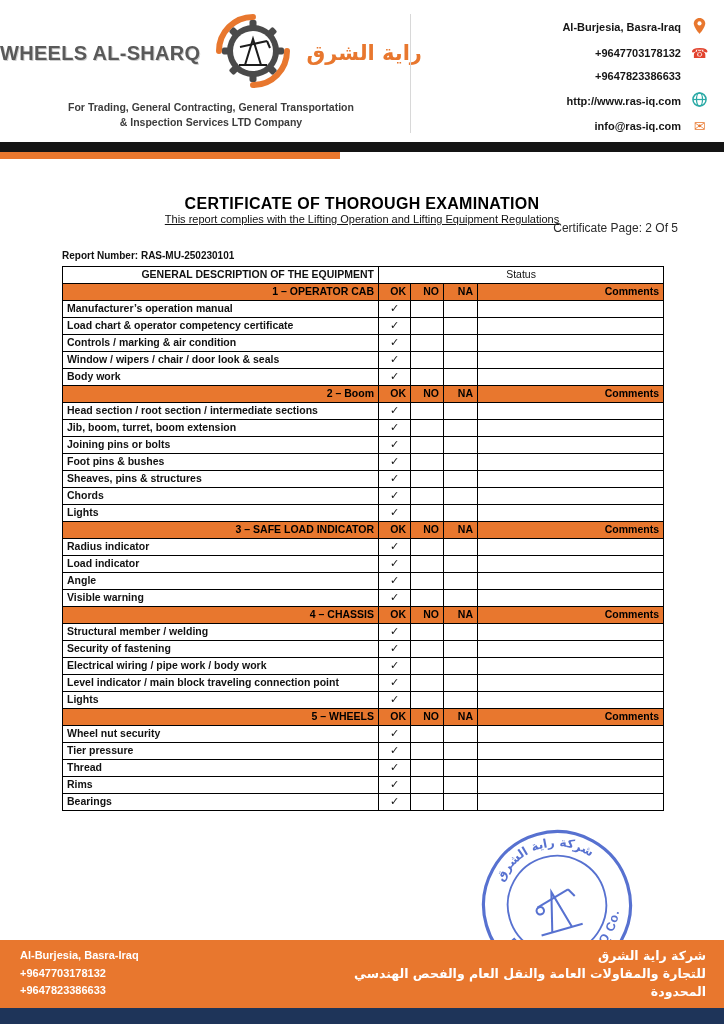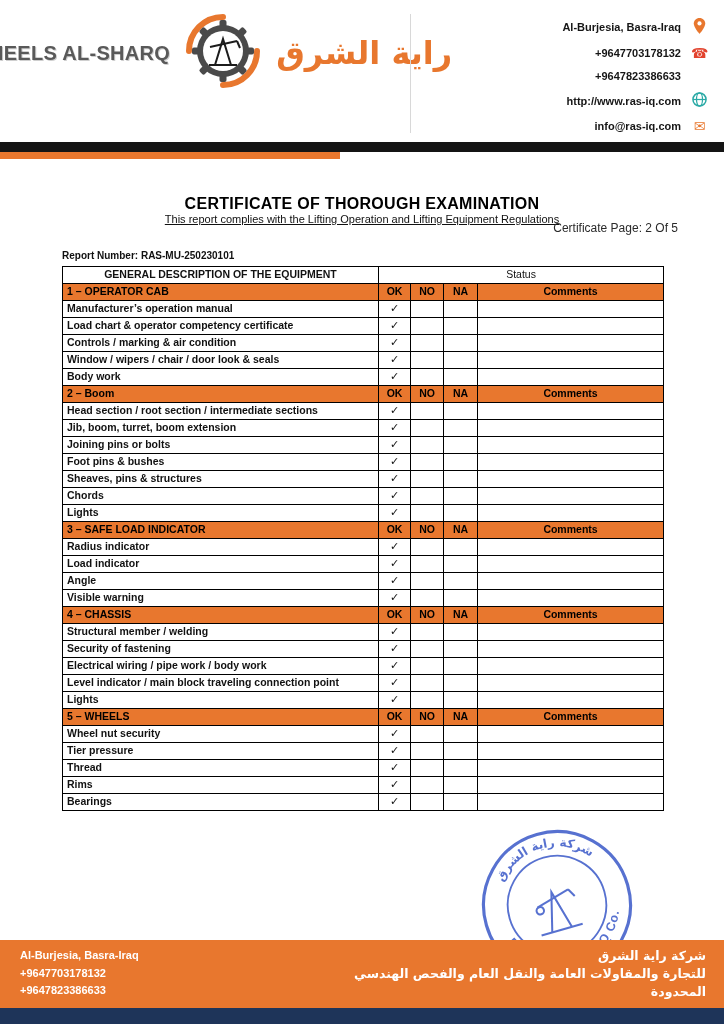--- a/index.html
+++ b/index.html
@@ -5,21 +5,21 @@
   * { margin:0; padding:0; box-sizing:border-box; }
   html,body { width:724px; height:1024px; }
   body { font-family:"Liberation Sans","DejaVu Sans",sans-serif; background:#fff; position:relative; overflow:hidden; color:#111; }
   .page { position:absolute; inset:0; }
 
   
   .header { display:flex; padding:14px 10px 0 26px; }
   .logo-block { width:370px; }
   .logo-row { display:flex; align-items:center; justify-content:center; gap:10px; }
   .company-en { font-size:20px; font-weight:bold; color:#595959; letter-spacing:.3px; text-shadow:1px 1px 0 #cfcfcf; white-space:nowrap; }
-  .company-ar { font-family:"DejaVu Sans",sans-serif; font-size:32px; font-weight:bold; color:var(--accent); white-space:nowrap; }
+  .company-ar { font-family:"DejaVu Sans",sans-serif; font-size:21px; font-weight:bold; color:var(--accent); white-space:nowrap; }
   .tagline { text-align:center; font-size:10.5px; font-weight:bold; color:#3d3d3d; margin-top:8px; line-height:1.4; }
   .contact-block { flex:1; margin-left:14px; padding:4px 6px 0 14px; border-left:1px solid #d8d8d8; display:flex; flex-direction:column; gap:10px; align-items:flex-end; }
   .contact-row { display:flex; align-items:center; gap:10px; font-size:11px; font-weight:bold; color:#161616; }
   .contact-icon { width:17px; text-align:center; font-size:14px; line-height:1; }
   .uni { font-family:"DejaVu Sans",sans-serif; }
 
   
   .bars { margin-top:9px; }
   .bar-black { height:10px; background:var(--bar-black); }
   .bar-accent { height:7px; width:47%; background:var(--accent); }
@@ -35,23 +35,23 @@
   .report-number span { font-weight:bold; }
 
   
   table.equipment { border-collapse:collapse; margin-left:62px; width:601px; table-layout:fixed; }
   .equipment col.c-desc { width:316px; }
   .equipment col.c-s  { width:32px; }
   .equipment col.c-s2 { width:33px; }
   .equipment col.c-s3 { width:34px; }
   .equipment col.c-com{ width:186px; }
   .equipment th, .equipment td { border:1px solid #000; padding:1px 4px; font-size:10.5px; height:17px; line-height:1.25; vertical-align:middle; }
-  .desc-head { text-align:center; font-weight:bold; }
+  .desc-head { text-align:right; font-weight:bold; }
   .status-head { text-align:center; font-weight:normal; }
-  .equipment tr.section-row td { background:var(--accent); font-weight:bold; color:#000; }
+  .equipment tr.section-row td { background:var(--accent); font-weight:bold; color:#000;text-align:right; }
   .equipment td.section-title { text-align:left; }
   .equipment td.status-col { text-align:center; }
   .equipment td.item-label { font-weight:bold; text-align:left; }
   .equipment td.mark { font-family:"DejaVu Sans",sans-serif; font-size:11px; }
 
   
   .stamp { position:absolute; left:478px; top:826px; width:158px; height:158px; transform:rotate(-16deg); opacity:.82; pointer-events:none; }
   .stamp .st  { fill:none; stroke:var(--stamp-blue); stroke-width:3.4; }
   .stamp .st2 { fill:none; stroke:var(--stamp-blue); stroke-width:2; }
   .stamp text { fill:var(--stamp-blue); font-weight:bold; }
@@ -89,20 +89,24 @@
               <g stroke="#1c1c1c" stroke-width="2" fill="none">
                 <path d="M -8 14 L 0 -12 L 8 14"></path>
                 <path d="M -13 -4 L 14 -10"></path>
                 <path d="M 14 -10 L 17 -3"></path>
                 <path d="M -14 14 L 14 14"></path>
               </g>
             </g>
           </svg>
         </span>
         <span class="company-ar" dir="rtl">راية الشرق</span>
+      </div>
+      <div class="tagline">
+        <div>For Trading, General Contracting, General Transportation</div>
+        <div>&amp; Inspection Services LTD Company</div>
       </div>
     </div>
     <div class="contact-block">
         <div class="contact-row">
           <span>Al-Burjesia, Basra-Iraq</span>
           <span class="contact-icon"><svg width="13" height="16" viewBox="0 0 16 20">
               <path d="M8 0C3.9 0 .8 3.1.8 7c0 5 7.2 13 7.2 13s7.2-8 7.2-13C15.2 3.1 12.1 0 8 0z" fill="#E8772E"></path>
               <circle cx="8" cy="6.8" r="2.6" fill="#fff"></circle>
             </svg></span>
         </div>

